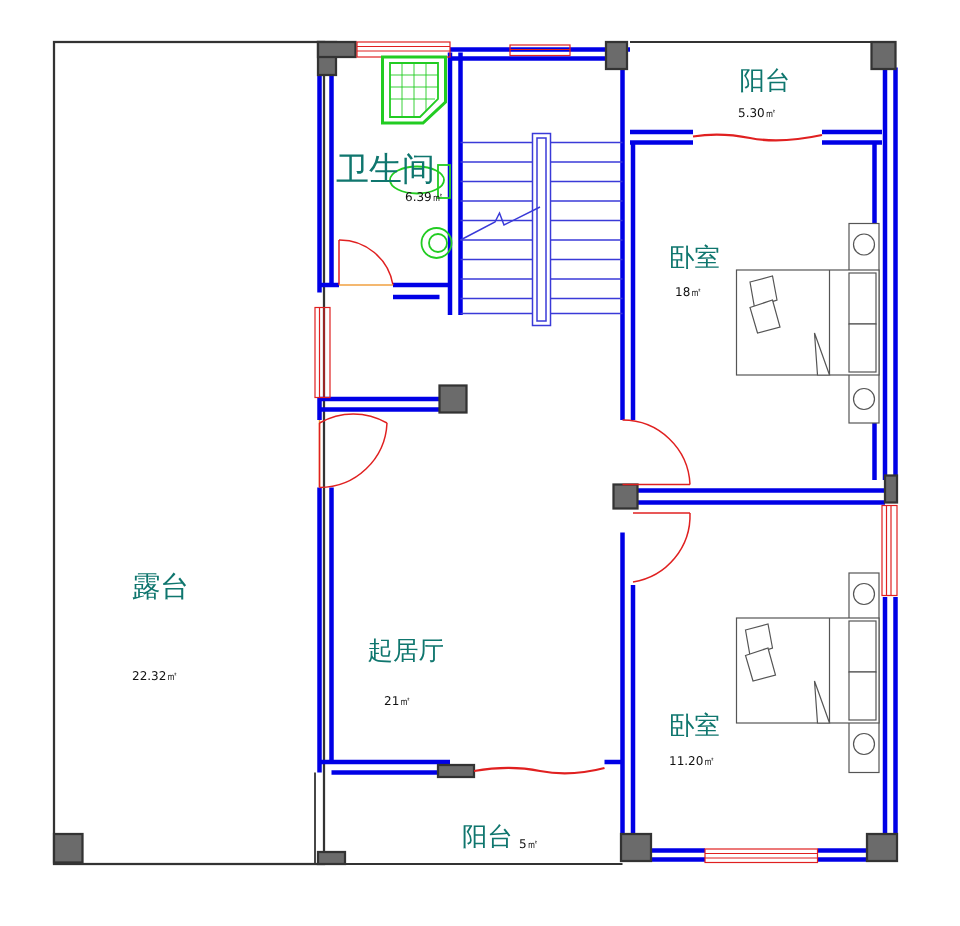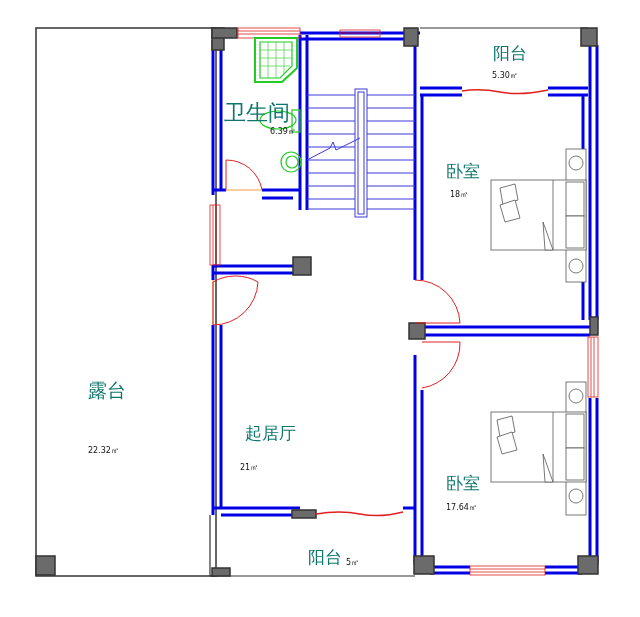--- a/index.html
+++ b/index.html
@@ -187,19 +187,19 @@
 <div class="room-label" style="left:224px; top:98px; font-size:22px;">卫生间</div>
 <div class="room-area" style="left:234px; top:126px;margin-left:36px;">6.39㎡</div>
 
 <div class="room-label" style="left:493px; top:42px; font-size:17px;">阳台</div>
 <div class="room-area" style="left:492px; top:70px;">5.30㎡</div>
 
 <div class="room-label" style="left:446px; top:160px; font-size:17px;">卧室</div>
 <div class="room-area" style="left:450px; top:189px;">18㎡</div>
 
 <div class="room-label" style="left:245px; top:422px; font-size:17px;">起居厅</div>
-<div class="room-area" style="left:240px; top:462px;">21㎡</div>
+<div class="room-area" style="left:256px; top:462px;">21㎡</div>
 
 <div class="room-label" style="left:446px; top:472px; font-size:17px;">卧室</div>
-<div class="room-area" style="left:446px; top:502px;">17.64㎡</div>
+<div class="room-area" style="left:446px; top:502px;">11.20㎡</div>
 
 <div class="room-label" style="left:308px; top:546px; font-size:17px;">阳台</div>
 <div class="room-area" style="left:346px; top:557px;">5㎡</div>
 
 </body></html>

